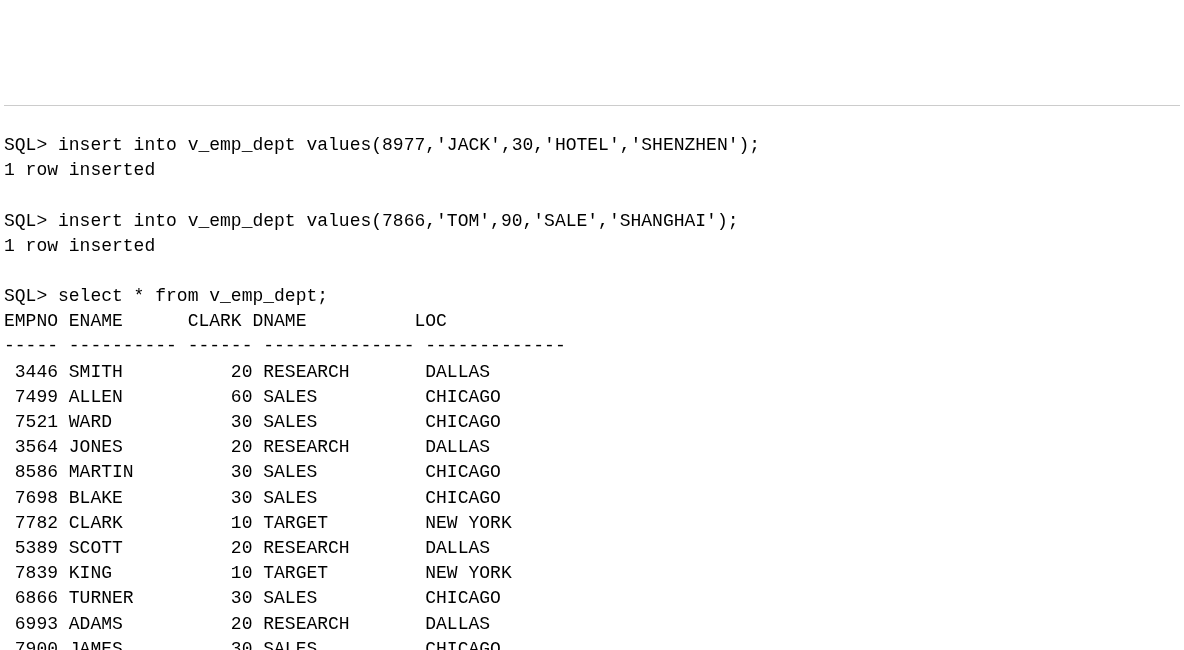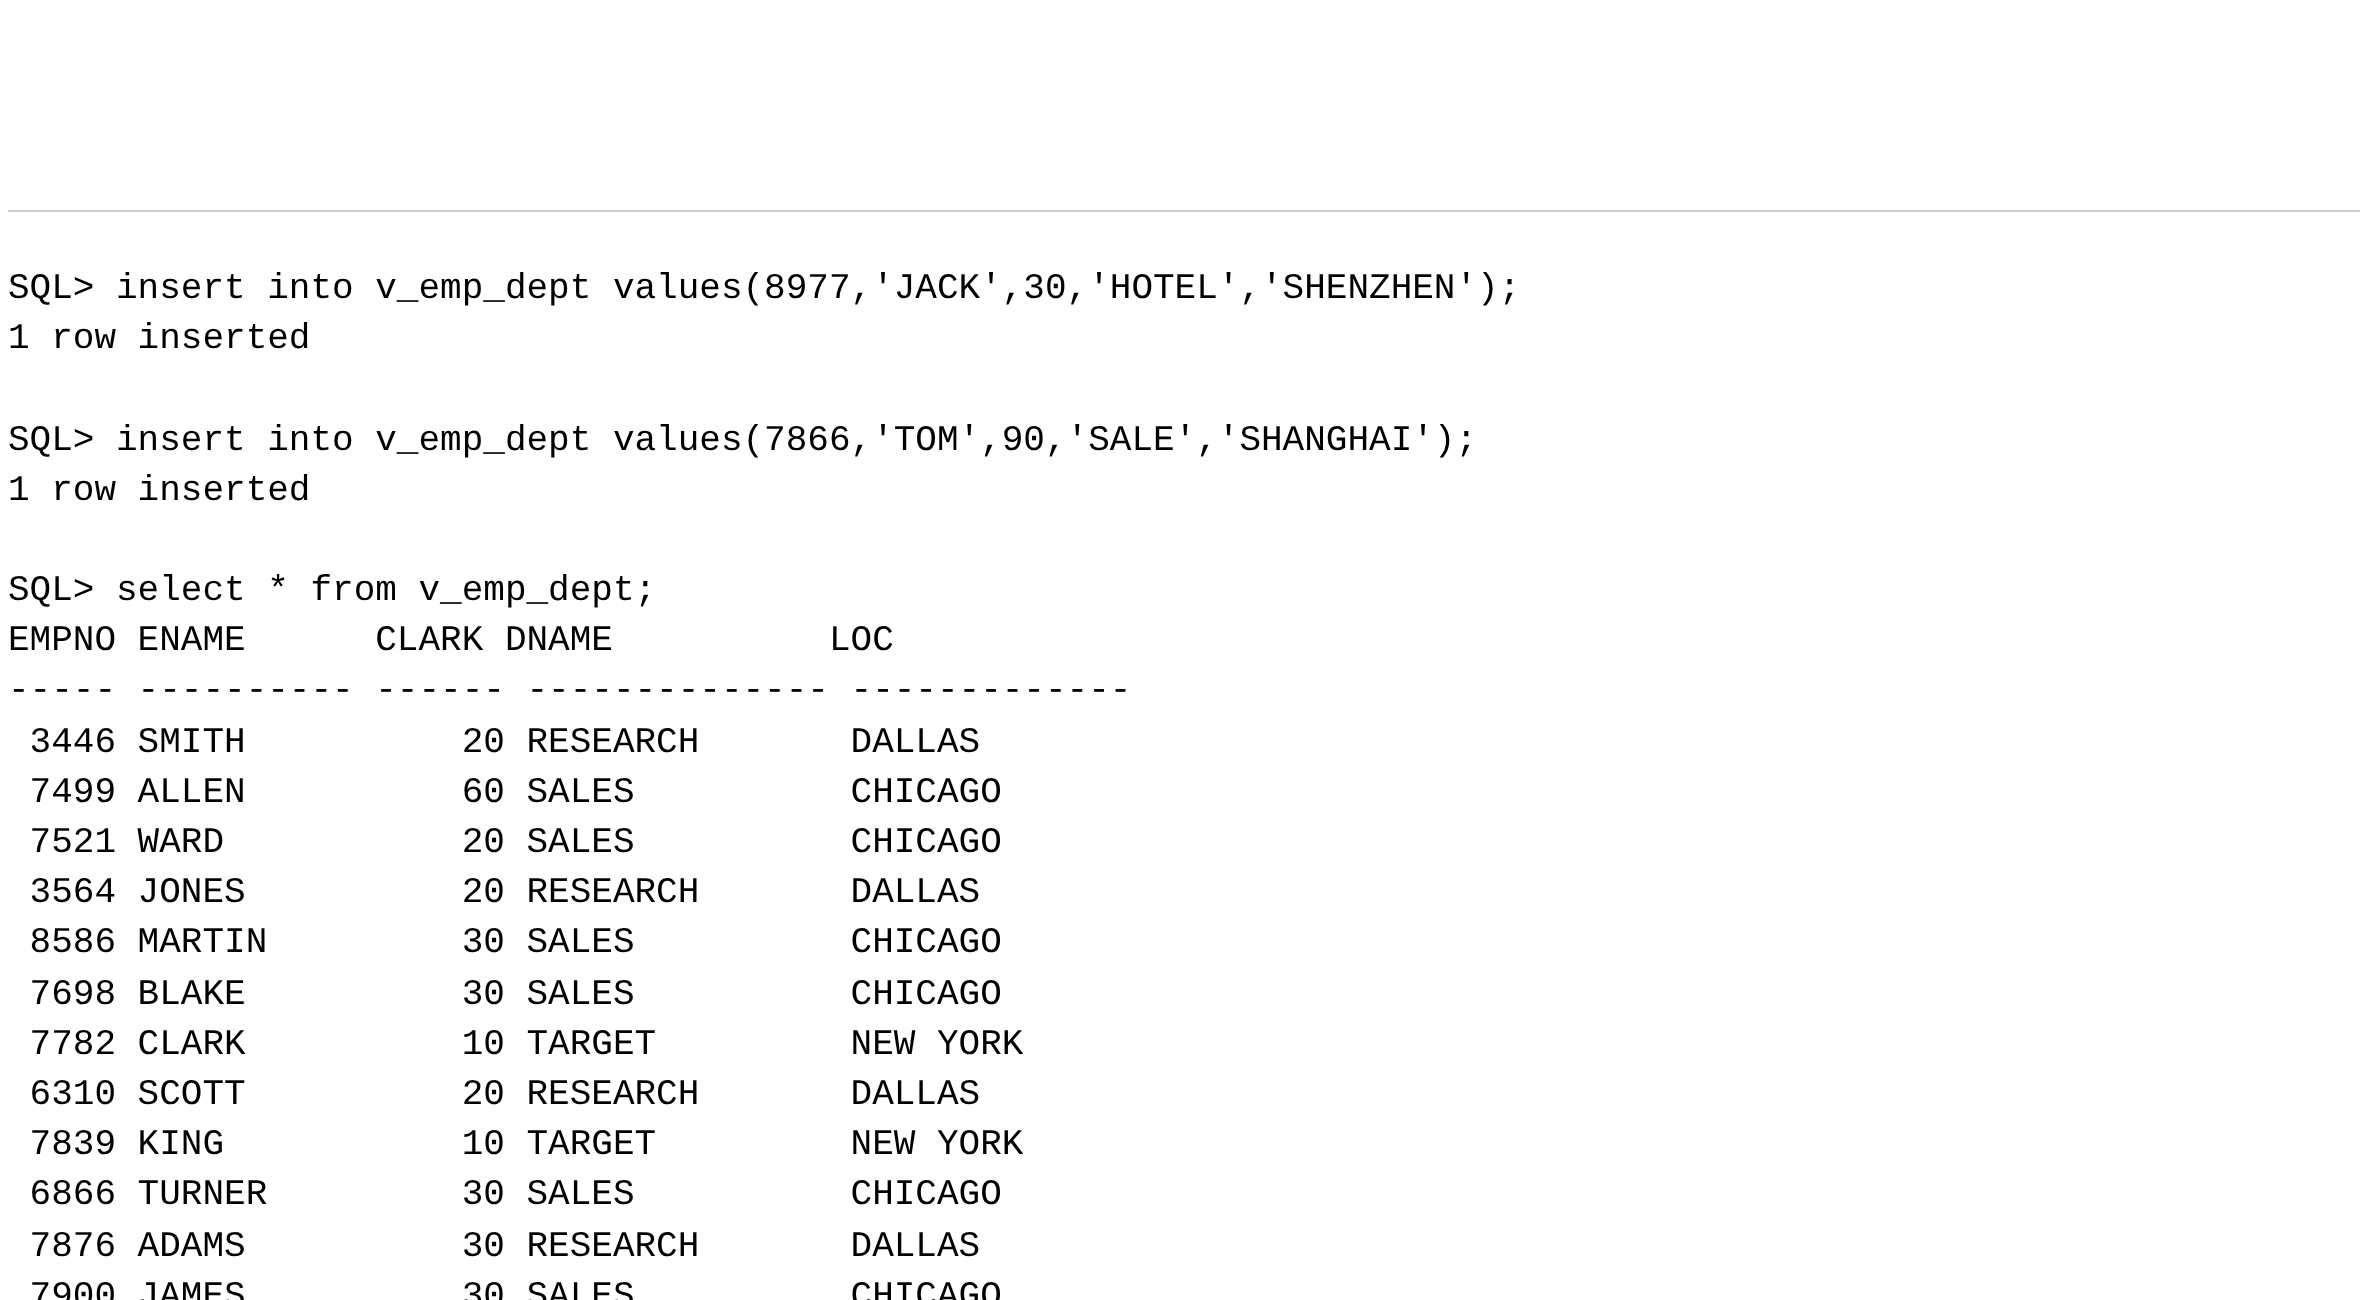--- a/index.html
+++ b/index.html
@@ -28,29 +28,29 @@
 <span>1 row inserted</span>
 
 <span>SQL&gt; insert into v_emp_dept values(7866,'TOM',90,'SALE','SHANGHAI');</span>
 <span>1 row inserted</span>
 
 <span>SQL&gt; select * from v_emp_dept;</span>
 <span>EMPNO ENAME      CLARK DNAME          LOC</span>
 <span>----- ---------- ------ -------------- -------------</span>
 <span> 3446 SMITH          20 RESEARCH       DALLAS</span>
 <span> 7499 ALLEN          60 SALES          CHICAGO</span>
-<span> 7521 WARD           20 SALES          CHICAGO</span>
+<span> 7521 WARD           30 SALES          CHICAGO</span>
 <span> 3564 JONES          20 RESEARCH       DALLAS</span>
 <span> 8586 MARTIN         30 SALES          CHICAGO</span>
 <span> 7698 BLAKE          30 SALES          CHICAGO</span>
 <span> 7782 CLARK          10 TARGET         NEW YORK</span>
-<span> 6310 SCOTT          20 RESEARCH       DALLAS</span>
+<span> 5389 SCOTT          20 RESEARCH       DALLAS</span>
 <span> 7839 KING           10 TARGET         NEW YORK</span>
 <span> 6866 TURNER         30 SALES          CHICAGO</span>
-<span> 7876 ADAMS          30 RESEARCH       DALLAS</span>
+<span> 6993 ADAMS          20 RESEARCH       DALLAS</span>
 <span> 7900 JAMES          30 SALES          CHICAGO</span>
 
 
 
 
 
 </div>
 
 
 

